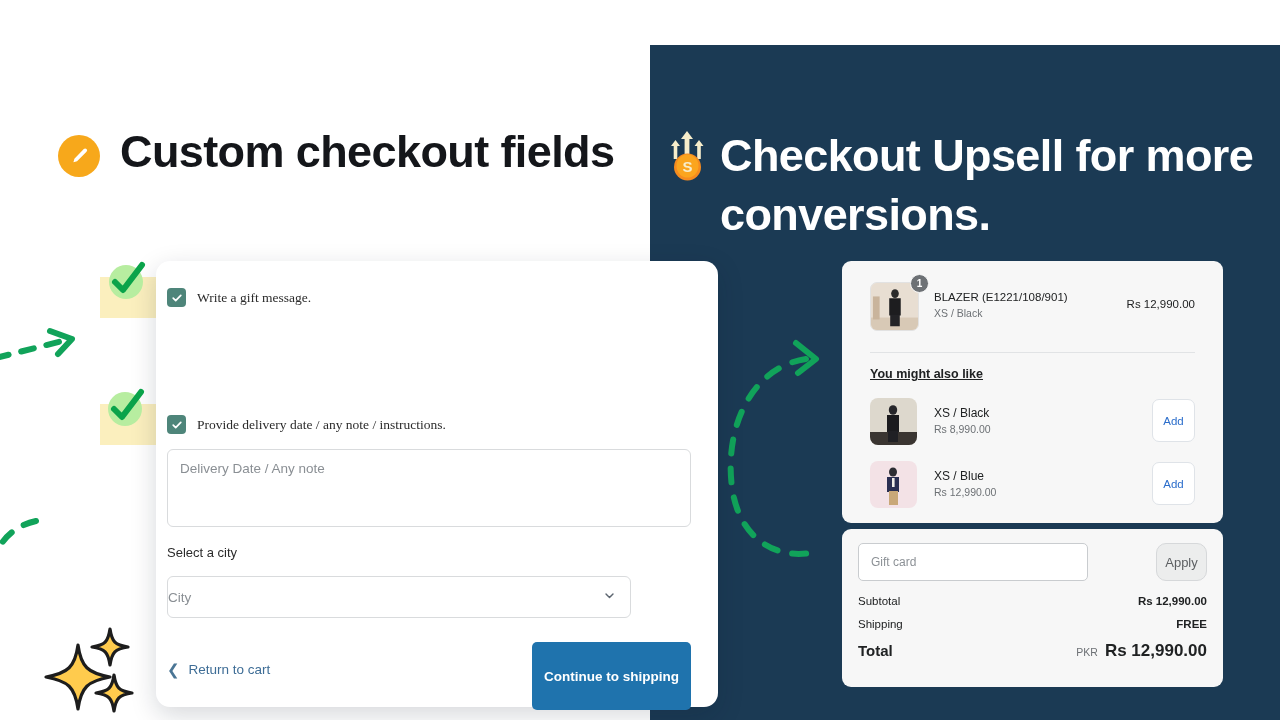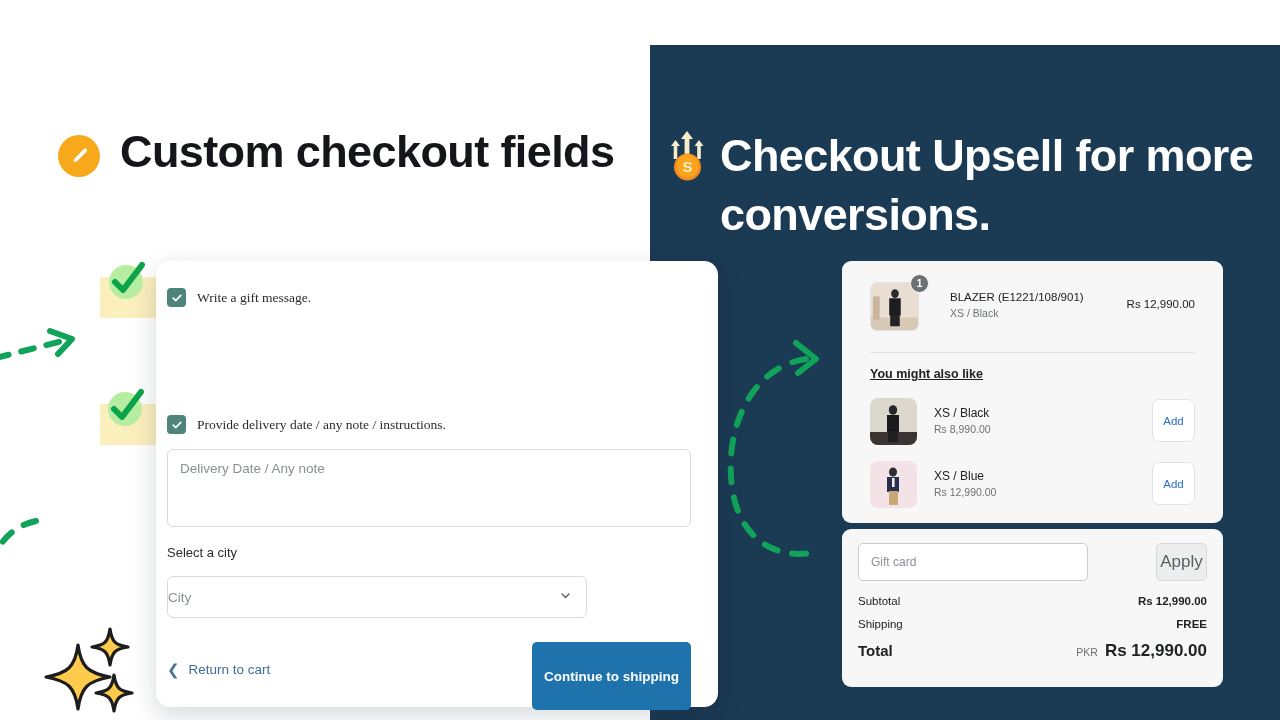--- a/index.html
+++ b/index.html
@@ -118,21 +118,21 @@
   }
   .field .ph {
     position: absolute;
     left: 12px; top: 11px;
     font-size: 13.5px;
     color: #8a8f94;
   }
   .field.gift-msg { left: 167px; top: 277px; width: 524px; height: 78px; }
   .field.delivery { left: 167px; top: 404px; width: 524px; height: 78px; }
   .field.city {
-    left: 167px; top: 531px; width: 420px; height: 42px;
+    left: 167px; top: 531px; width: 464px; height: 42px;
     display: flex; align-items: center;
   }
   .field.city .ph { position: static; }
   .chev-down {
     position: absolute;
     right: 14px; top: 50%;
     transform: translateY(-50%);
     color: #5d6670;
   }
   .select-label {
@@ -205,21 +205,21 @@
     width: 19px; height: 19px;
     border-radius: 50%;
     background: #6d7175;
     color: #ffffff;
     font-size: 10px;
     font-weight: bold;
     display: flex; align-items: center; justify-content: center;
     border: 1.5px solid #f7f7f7;
     z-index: 2;
   }
-  .li-text { position: absolute; left: 80px; top: 7px; }
+  .li-text { position: absolute; left: 64px; top: 7px; }
   .li-title { font-size: 11.5px; color: #202223; line-height: 1.45; }
   .li-variant { font-size: 10.5px; color: #6d7175; line-height: 1.5; }
   .li-price {
     position: absolute;
     right: 0; top: 16px;
     font-size: 11.5px;
     color: #202223;
   }
 
   .cart-divider {
@@ -283,23 +283,23 @@
   .giftcard-input .ph {
     position: absolute; left: 12px; top: 11px;
     font-size: 12px; color: #8c9196;
   }
   .apply-btn {
     position: absolute;
     right: 0; top: 0;
     width: 51px; height: 38px;
     background: #eceded;
     border: 1px solid #d6d8da;
-    border-radius: 5px;
+    border-radius: 10px;
     color: #5c5f62;
-    font-size: 17px;
+    font-size: 13px;
     font-family: "Liberation Sans", sans-serif;
     cursor: pointer;
   }
   .sum-row {
     position: absolute;
     left: 16px;
     width: 349px;
     display: flex; align-items: baseline; justify-content: space-between;
   }
   .sum-row.r0 { top: 66px; }

